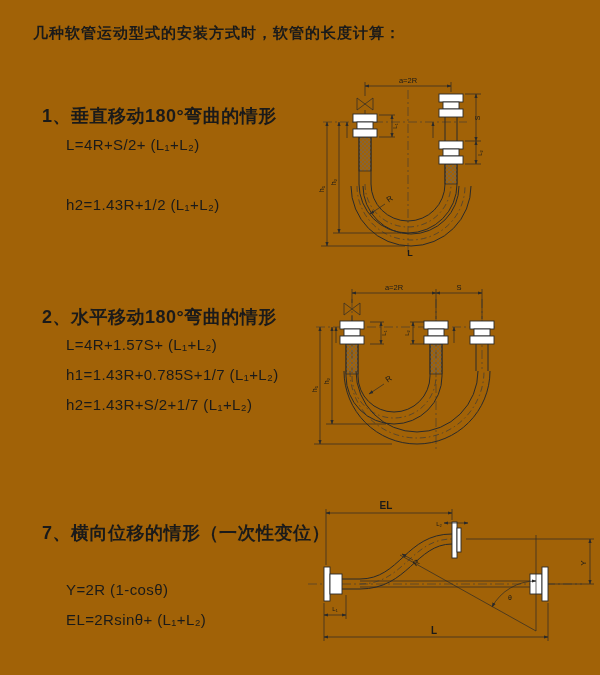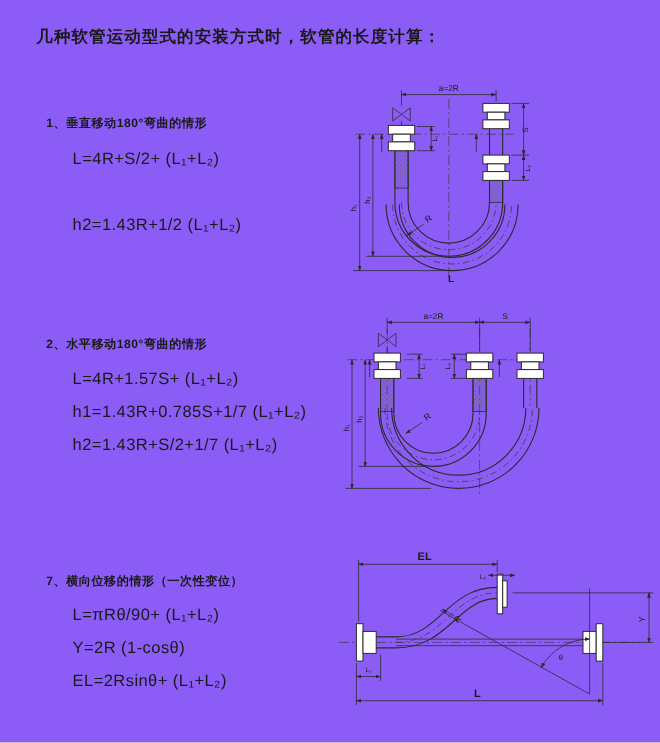--- a/index.html
+++ b/index.html
@@ -1,19 +1,19 @@
 <!DOCTYPE html>
 <html><head>
 <meta charset="utf-8">
 <style>
   html,body{margin:0;padding:0;background:#ffffff;}
-  .page{position:relative;width:600px;height:675px;background:#8b5cf6;overflow:hidden;
+  .page{position:relative;width:600px;height:675px;background:#a16207;overflow:hidden;
         font-family:"Liberation Sans","DejaVu Sans",sans-serif;color:#1a1a1a;}
   .title{position:absolute;left:33px;top:24px;font-size:15px;font-weight:700;letter-spacing:1px;}
-  .sec-heading{position:absolute;left:42px;font-size:11px;font-weight:700;letter-spacing:0.5px;}
+  .sec-heading{position:absolute;left:42px;font-size:18px;font-weight:700;letter-spacing:0.5px;}
   .formula{position:absolute;left:66px;font-size:15px;font-weight:400;letter-spacing:0.4px;}
   .diagram{position:absolute;}
   svg text{fill:#1a1a1a;font-family:"Liberation Sans","DejaVu Sans",sans-serif;}
   .ln{stroke:#2a2a2a;stroke-width:1;fill:none;}
   .thin{stroke:#2a2a2a;stroke-width:0.7;fill:none;}
   .cl{stroke:#3a3a3a;stroke-width:0.6;fill:none;stroke-dasharray:9 3 2 3;}
   .dsh{stroke:#3a3a3a;stroke-width:0.7;fill:none;stroke-dasharray:6 3 1.5 3;}
   .fl{fill:#ffffff;stroke:#2a2a2a;stroke-width:0.9;}
   .dim{stroke:#2a2a2a;stroke-width:0.7;fill:none;}
 </style>
@@ -27,21 +27,20 @@
   <div class="sec-heading" style="top:104px">1、垂直移动180°弯曲的情形</div>
   <div class="formula" style="top:136px">L=4R+S/2+ (L₁+L₂)</div>
   <div class="formula" style="top:196px">h2=1.43R+1/2 (L₁+L₂)</div>
 
   <div class="sec-heading" style="top:305px">2、水平移动180°弯曲的情形</div>
   <div class="formula" style="top:336px">L=4R+1.57S+ (L₁+L₂)</div>
   <div class="formula" style="top:366px">h1=1.43R+0.785S+1/7 (L₁+L₂)</div>
   <div class="formula" style="top:396px">h2=1.43R+S/2+1/7 (L₁+L₂)</div>
 
   <div class="sec-heading" style="top:521px">7、横向位移的情形（一次性变位）</div>
-  <div class="formula" style="top:551px">L=πRθ/90+ (L₁+L₂)</div>
   <div class="formula" style="top:581px">Y=2R (1-cosθ)</div>
   <div class="formula" style="top:611px">EL=2Rsinθ+ (L₁+L₂)</div>
 
   <svg class="diagram" style="left:313px;top:74px" width="287" height="188" viewBox="0 0 287 188">
     <defs>
       <marker id="ar1" viewBox="0 0 10 10" refX="9" refY="5" markerWidth="7" markerHeight="7" orient="auto-start-reverse">
         <path d="M0 1.5 L10 5 L0 8.5 z" fill="#2a2a2a"></path>
       </marker>
       <pattern id="ht1" patternUnits="userSpaceOnUse" width="4" height="4">
         <path d="M0 4 L4 0 M0 0 L4 4" stroke="#666" stroke-width="0.5"></path>

